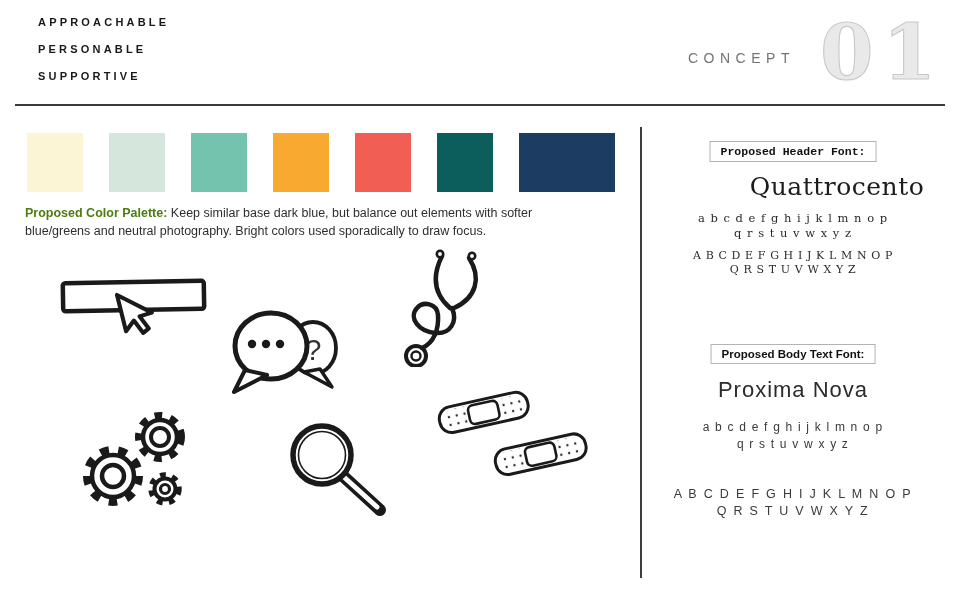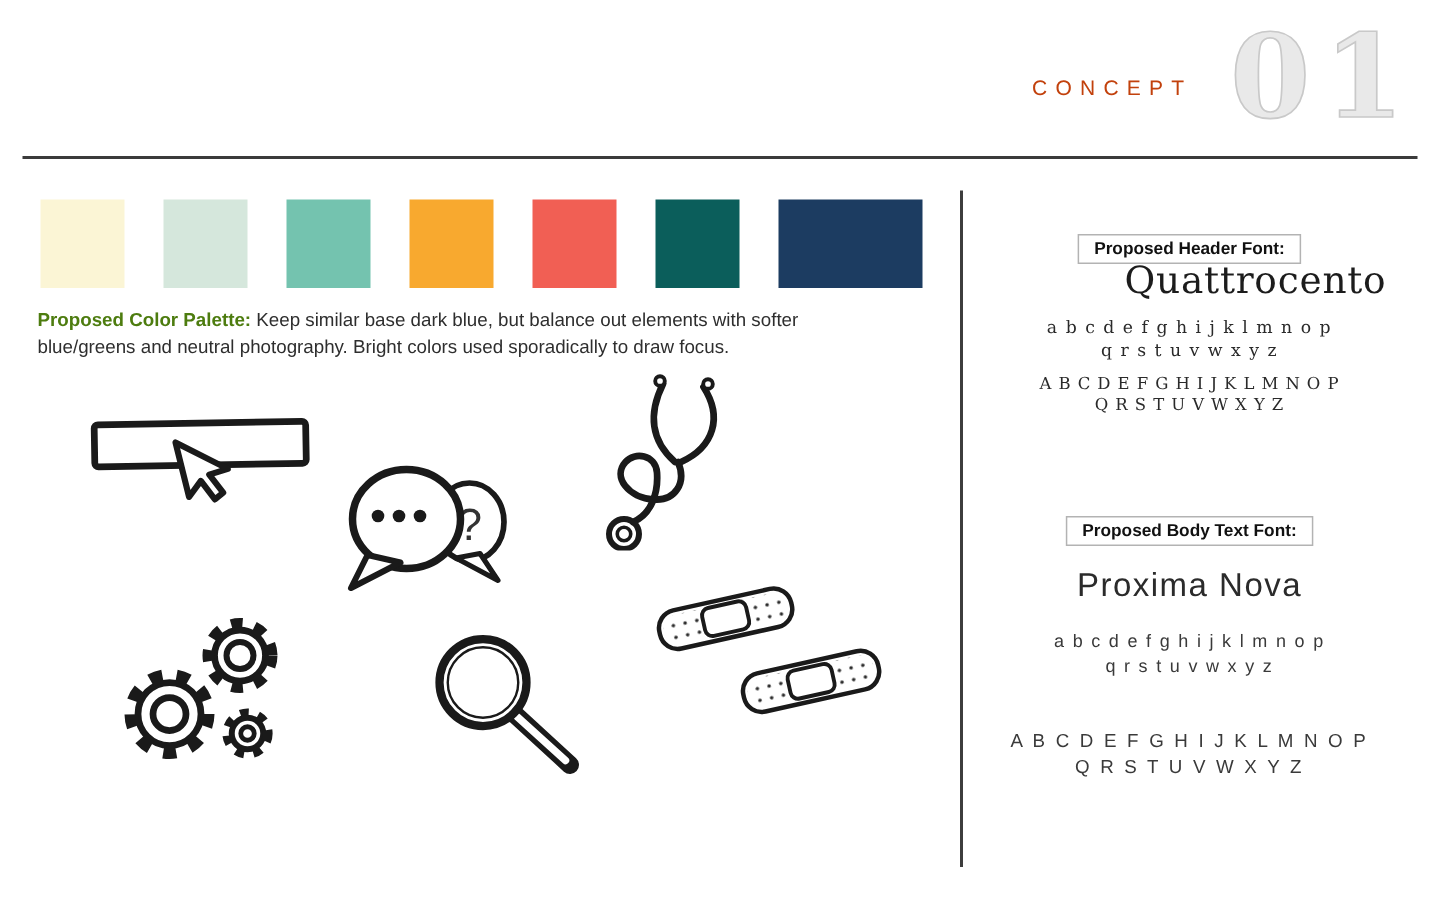--- a/index.html
+++ b/index.html
@@ -3,21 +3,21 @@
 <meta charset="utf-8">
 <style>
   html,body{margin:0;padding:0;background:#ffffff;}
   .page{
     position:relative;width:960px;height:600px;background:#ffffff;overflow:hidden;
     font-family:"Liberation Sans",sans-serif;color:#1a1a1a;
   }
   
   .brand-words{position:absolute;left:38px;top:15px;}
   .brand-word{font-size:11px;font-weight:bold;letter-spacing:3.2px;color:#191919;height:27px;line-height:14px;}
-  .concept-label{position:absolute;left:688px;top:50px;font-size:14px;letter-spacing:5.5px;color:#c2410c;white-space:nowrap;}
+  .concept-label{position:absolute;left:688px;top:50px;font-size:14px;letter-spacing:5.5px;color:#737373;white-space:nowrap;}
   .concept-number{
     position:absolute;left:820px;top:14px;font-family:"DejaVu Serif",serif;
     font-size:77px;line-height:1;letter-spacing:9px;color:#e9e9e9;
     -webkit-text-stroke:1.1px #c9c9c9;white-space:nowrap;font-weight:bold;
   }
   .hr-line{position:absolute;left:15px;top:104px;width:930px;height:2px;background:#3b3b3b;}
   .v-line{position:absolute;left:640px;top:127px;width:2px;height:451px;background:#3d3d3d;}
 
   
   .swatch-row{position:absolute;left:27px;top:133px;display:flex;gap:26px;}
@@ -28,40 +28,45 @@
 
   
   .icon{position:absolute;}
   .icon svg{display:block;width:100%;height:100%;}
   .icons-caption{position:absolute;left:21px;top:540px;font-size:12.5px;color:#333;}
 
   
   .right-panel{position:absolute;left:640px;top:0;width:306px;height:600px;}
   .rp{position:absolute;left:50%;transform:translateX(-50%);white-space:nowrap;text-align:center;}
   .font-label{border:1px solid #b3b3b3;background:#fff;padding:3px 10px;font-size:11.5px;font-weight:bold;color:#111;}
-  .lbl-header{top:156px;}
+  .lbl-header{top:141px;font-family:Liberation Mono, monospace;}
   .lbl-body{top:344px;}
   .serif-name{top:172px;font-family:"DejaVu Serif",serif;font-size:25px;letter-spacing:0.5px;color:#1c1c1c;margin-left:44px;}
   .serif-abc{font-family:"DejaVu Serif",serif;color:#2a2a2a;}
   .serif-lower1{top:211px;font-size:11.5px;letter-spacing:1px;}
   .serif-lower2{top:226px;font-size:11.5px;letter-spacing:1px;}
   .serif-upper1{top:249px;font-size:11px;letter-spacing:0.6px;}
   .serif-upper2{top:263px;font-size:11px;letter-spacing:0.6px;}
   .sans-name{top:377px;font-size:22px;letter-spacing:1px;color:#2b2b2b;}
   .sans-abc{color:#3a3a3a;}
   .sans-lower1{top:420px;font-size:12px;letter-spacing:1.2px;}
   .sans-lower2{top:437px;font-size:12px;letter-spacing:1.2px;}
   .sans-upper1{top:487px;font-size:12.5px;letter-spacing:1.8px;}
   .sans-upper2{top:504px;font-size:12.5px;letter-spacing:1.8px;}
 </style>
 </head>
 <body>
 
 <div class="page">
 
+  <div class="brand-words">
+    <div class="brand-word">APPROACHABLE</div>
+    <div class="brand-word">PERSONABLE</div>
+    <div class="brand-word">SUPPORTIVE</div>
+  </div>
 
   <div class="concept-label">CONCEPT</div>
   <div class="concept-number">01</div>
 
   <div class="hr-line"></div>
   <div class="v-line"></div>
 
   <div class="swatch-row">
       <div class="swatch" style="background: rgb(251, 245, 213);"></div>
       <div class="swatch" style="background: rgb(213, 231, 220);"></div>

